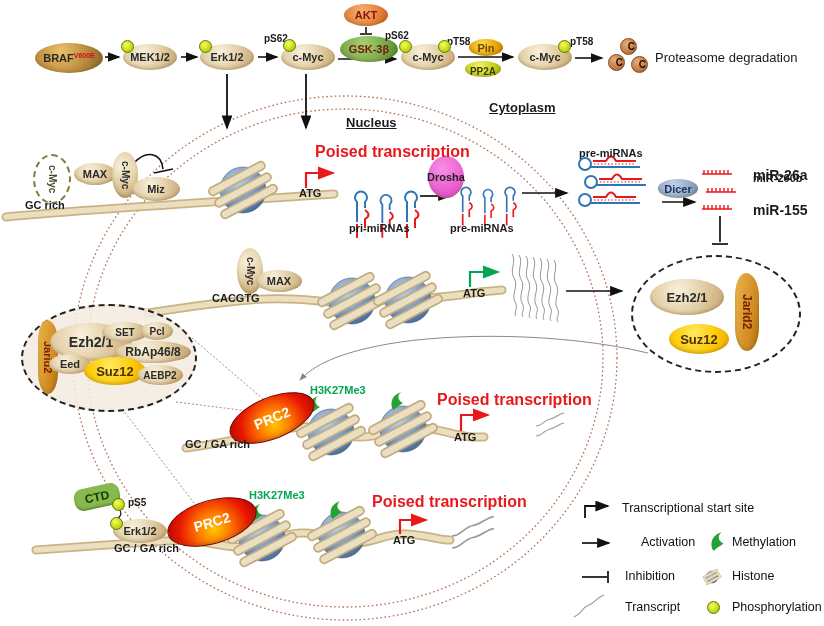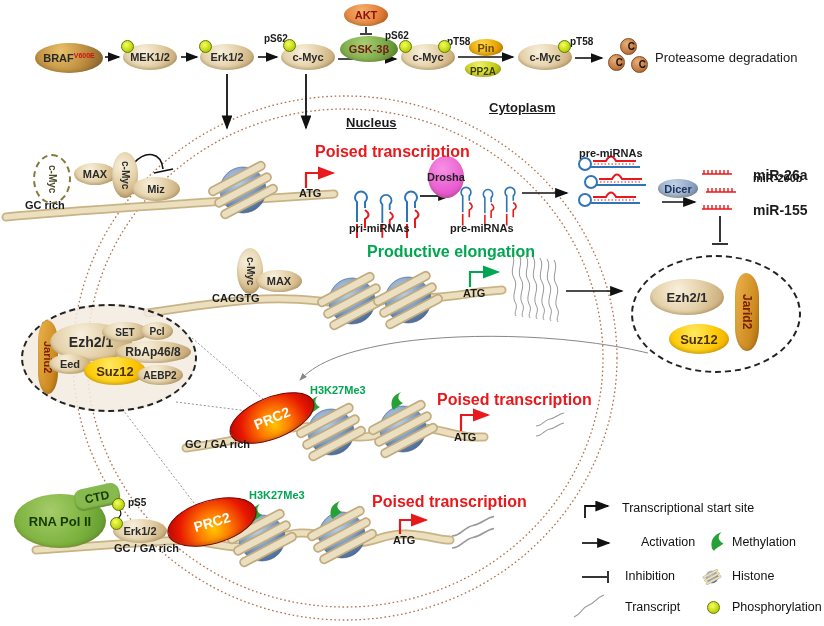--- a/index.html
+++ b/index.html
@@ -315,21 +315,20 @@
 <div class="ell tan" style="left:650px;top:279px;width:74px;height:36px;font-size:13px;">
       <span>Ezh2/1</span>
     </div>
 <div class="ell jarid vtext" style="left:735px;top:273px;width:24px;height:78px;font-size:12px;">
       <span>Jarid2</span>
     </div>
 <div class="ell suz" style="left:669px;top:324px;width:60px;height:30px;font-size:13px;">
       <span>Suz12</span>
     </div>
 
-<div class="lbl ttl grn" style="left:367px;top:243px;">Productive elongation</div>
 <div class="ell tan vtext" style="left:237px;top:248px;width:26px;height:46px;font-size:10px;">
       <span>c-Myc</span>
     </div>
 <div class="ell tan" style="left:256px;top:270px;width:46px;height:22px;">
       <span>MAX</span>
     </div>
 <div class="lbl bold" style="left:212px;top:292px;font-size:11px;">CACGTG</div>
 <div class="lbl bold" style="left:463px;top:287px;font-size:11px;">ATG</div>
 
 <div class="bubble" style="left:21px;top:304px;width:172px;height:104px;"></div>
@@ -359,23 +358,20 @@
     </div>
 
 <div class="ell prc2" style="left:227px;top:397px;width:88px;height:40px;transform:rotate(-22deg);">
       <span>PRC2</span>
     </div>
 <div class="lbl bold grn" style="left:310px;top:384px;font-size:11px;">H3K27Me3</div>
 <div class="lbl bold" style="left:185px;top:438px;font-size:11px;">GC / GA rich</div>
 <div class="lbl bold" style="left:454px;top:431px;font-size:11px;">ATG</div>
 <div class="lbl ttl red" style="left:437px;top:391px;">Poised transcription</div>
 
-<div class="ell polii" style="left:14px;top:494px;width:92px;height:54px;font-size:13px;">
-      <span>RNA Pol II</span>
-    </div>
 <div class="ell ctd" style="left:74px;top:486px;width:46px;height:22px;transform:rotate(-12deg);font-size:12px;">
       <span>CTD</span>
     </div>
 <div class="pdot" style="left:112px;top:498px;"></div>
 <div class="lbl bold sm" style="left:128px;top:497px;">pS5</div>
 <div class="pdot" style="left:110px;top:517px;"></div>
 <div class="ell tan" style="left:113px;top:519px;width:54px;height:24px;">
       <span>Erk1/2</span>
     </div>
 <div class="lbl bold" style="left:114px;top:542px;font-size:11px;">GC / GA rich</div>

